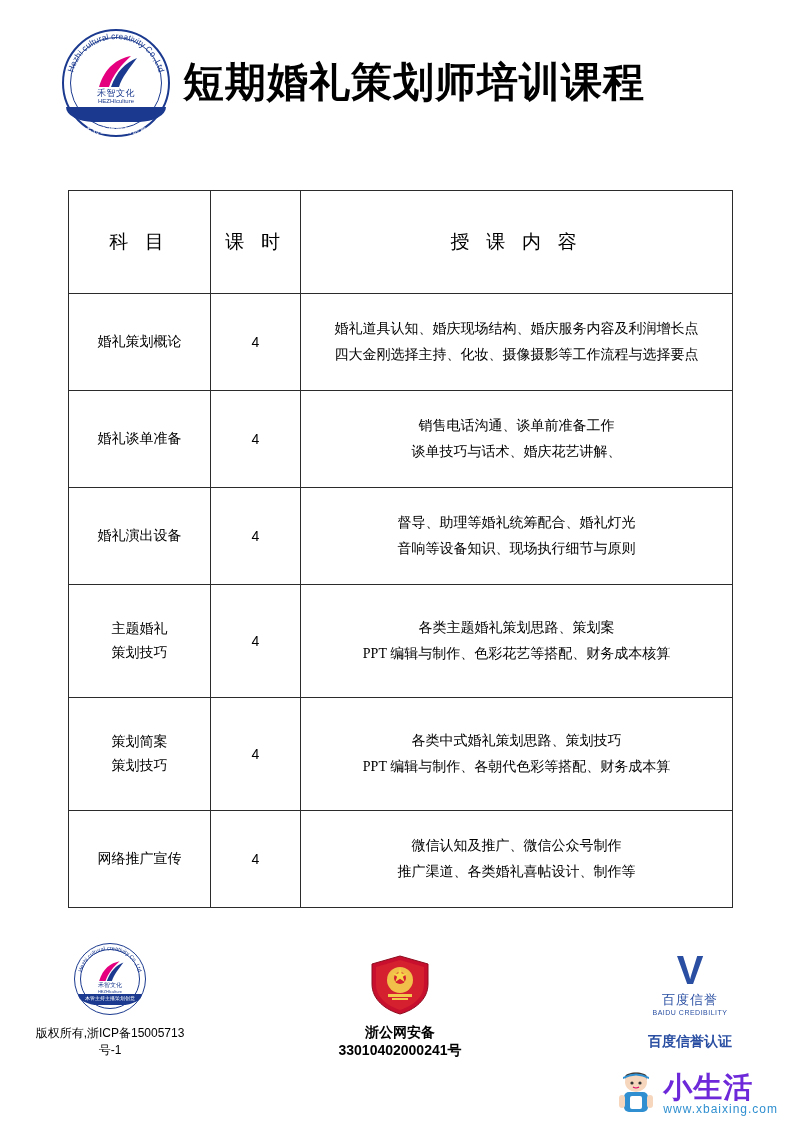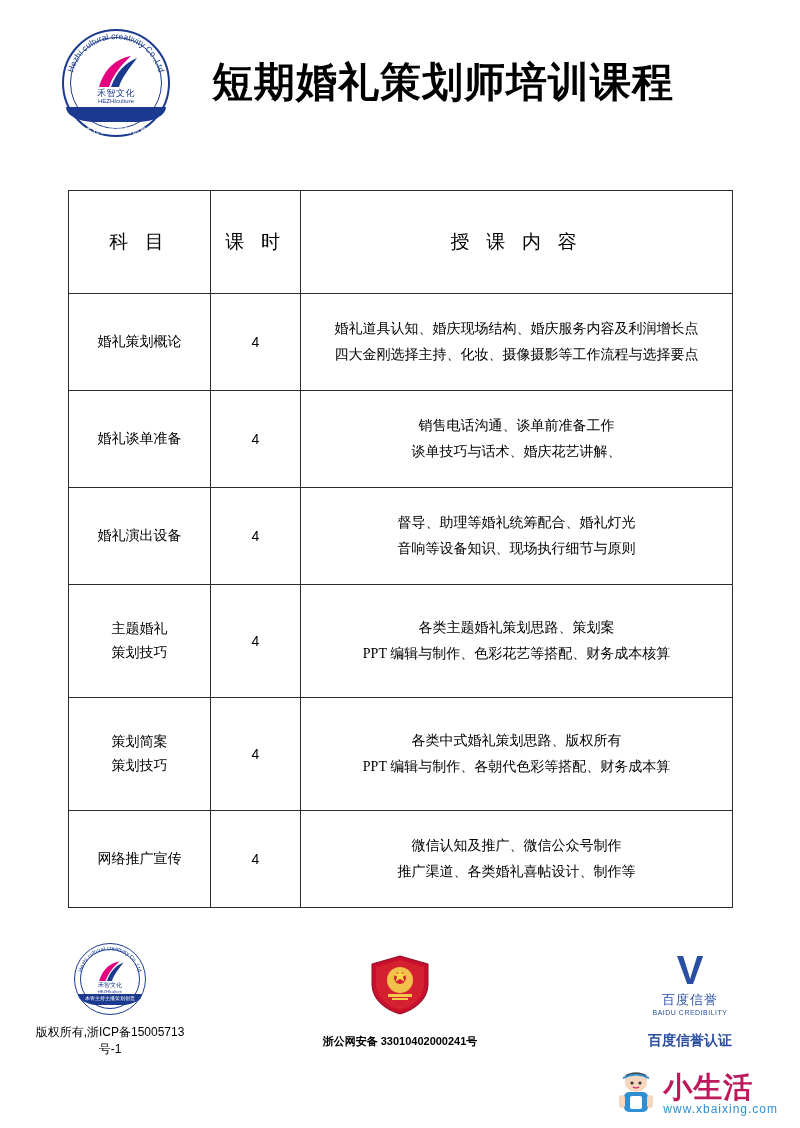--- a/index.html
+++ b/index.html
@@ -98,21 +98,21 @@
     font-size: 7.5px;
     line-height: 14px;
     letter-spacing: 0.3px;
     margin-top: 17px;
   }
 
   .doc-title {
     font-size: 41px;
     font-weight: bold;
     letter-spacing: 1px;
-    margin-left: 40px;
+    margin-left: 11px;
     white-space: nowrap;
     font-family: "Liberation Serif", "DejaVu Serif", serif;
   }
 
   
   .table-wrap {
     margin: 80px 68px 0 68px;
   }
   table.course {
     width: 664px;
@@ -258,37 +258,37 @@
     gap: 120px;
     margin-top: 8px;
   }
   .footer-texts .ft {
     width: 170px;
     text-align: center;
     font-size: 12px;
     font-family: "Liberation Sans", sans-serif;
   }
   .footer-texts .ft.icp { font-size: 12px; }
-  .footer-texts .ft.police { font-size: 11px; font-weight: bold; }
+  .footer-texts .ft.police { font-size: 14px; font-weight: bold; }
   .footer-texts .ft.baidu { font-size: 14px; font-weight: bold; color: #2a4fa2; }
 
   
   .watermark {
     position: absolute;
     right: 22px;
     bottom: 10px;
     display: flex;
     align-items: center;
     gap: 6px;
   }
   .wm-fig { width: 42px; height: 48px; position: relative; }
   .wm-text { line-height: 1.05; }
   .wm-main {
     font-size: 29px;
-    color: #be185d;
+    color: #6d28d9;
     font-weight: bold;
     letter-spacing: 1px;
   }
   .wm-sub {
     font-size: 12px;
     color: #2f8fd0;
     letter-spacing: 1px;
     font-family: "Liberation Sans", sans-serif;
   }
 </style>
@@ -371,21 +371,21 @@
           <div>PPT 编辑与制作、色彩花艺等搭配、财务成本核算</div>
         </td>
       </tr>
       <tr class="tall">
         <td class="subject">
           <div>策划简案</div>
           <div>策划技巧</div>
         </td>
         <td class="hours">4</td>
         <td class="content">
-          <div>各类中式婚礼策划思路、版权所有</div>
+          <div>各类中式婚礼策划思路、策划技巧</div>
           <div>PPT 编辑与制作、各朝代色彩等搭配、财务成本算</div>
         </td>
       </tr>
       <tr>
         <td class="subject">网络推广宣传</td>
         <td class="hours">4</td>
         <td class="content">
           <div>微信认知及推广、微信公众号制作</div>
           <div>推广渠道、各类婚礼喜帖设计、制作等</div>
         </td>

